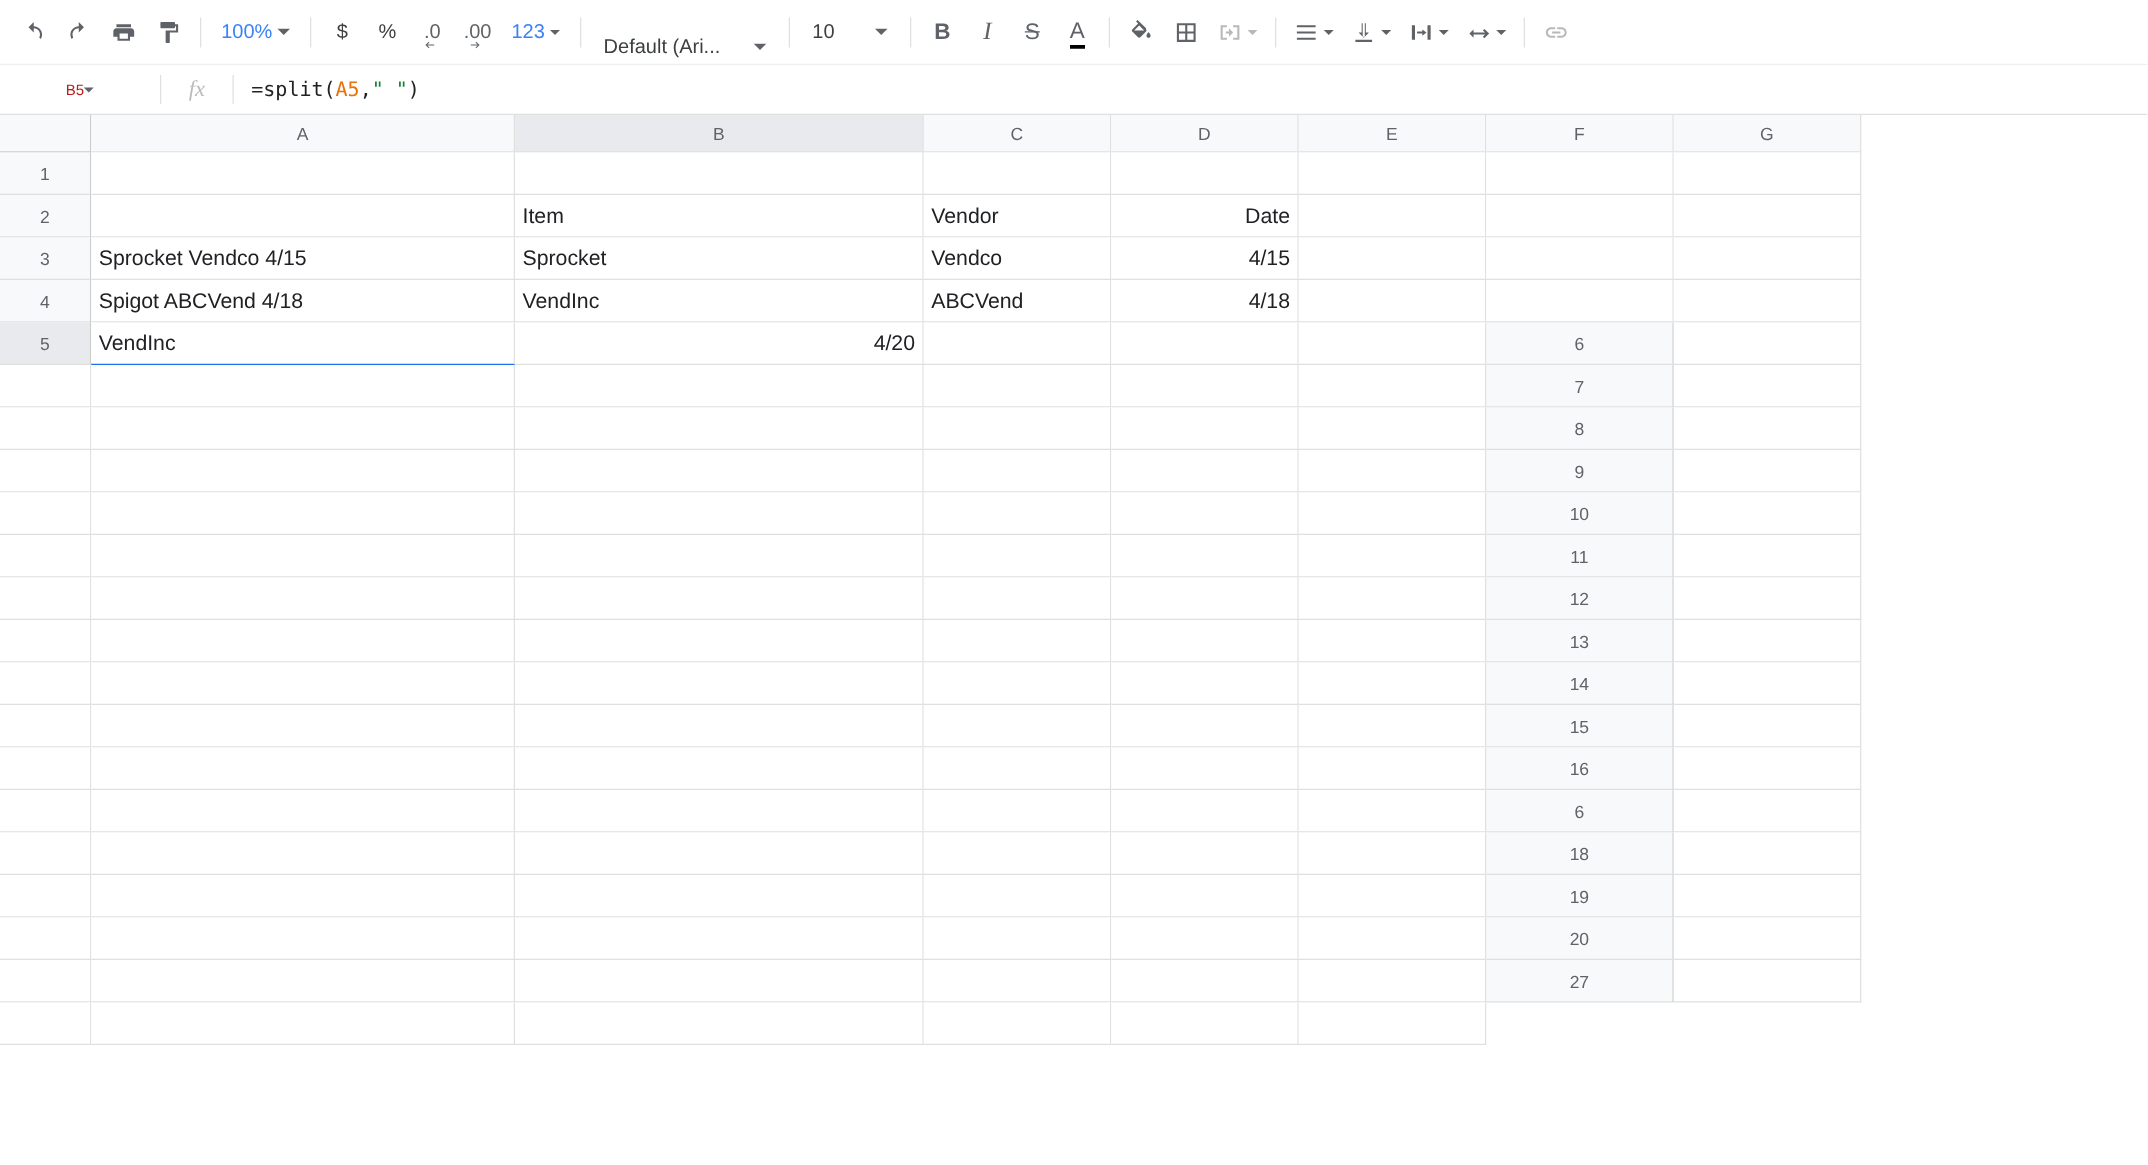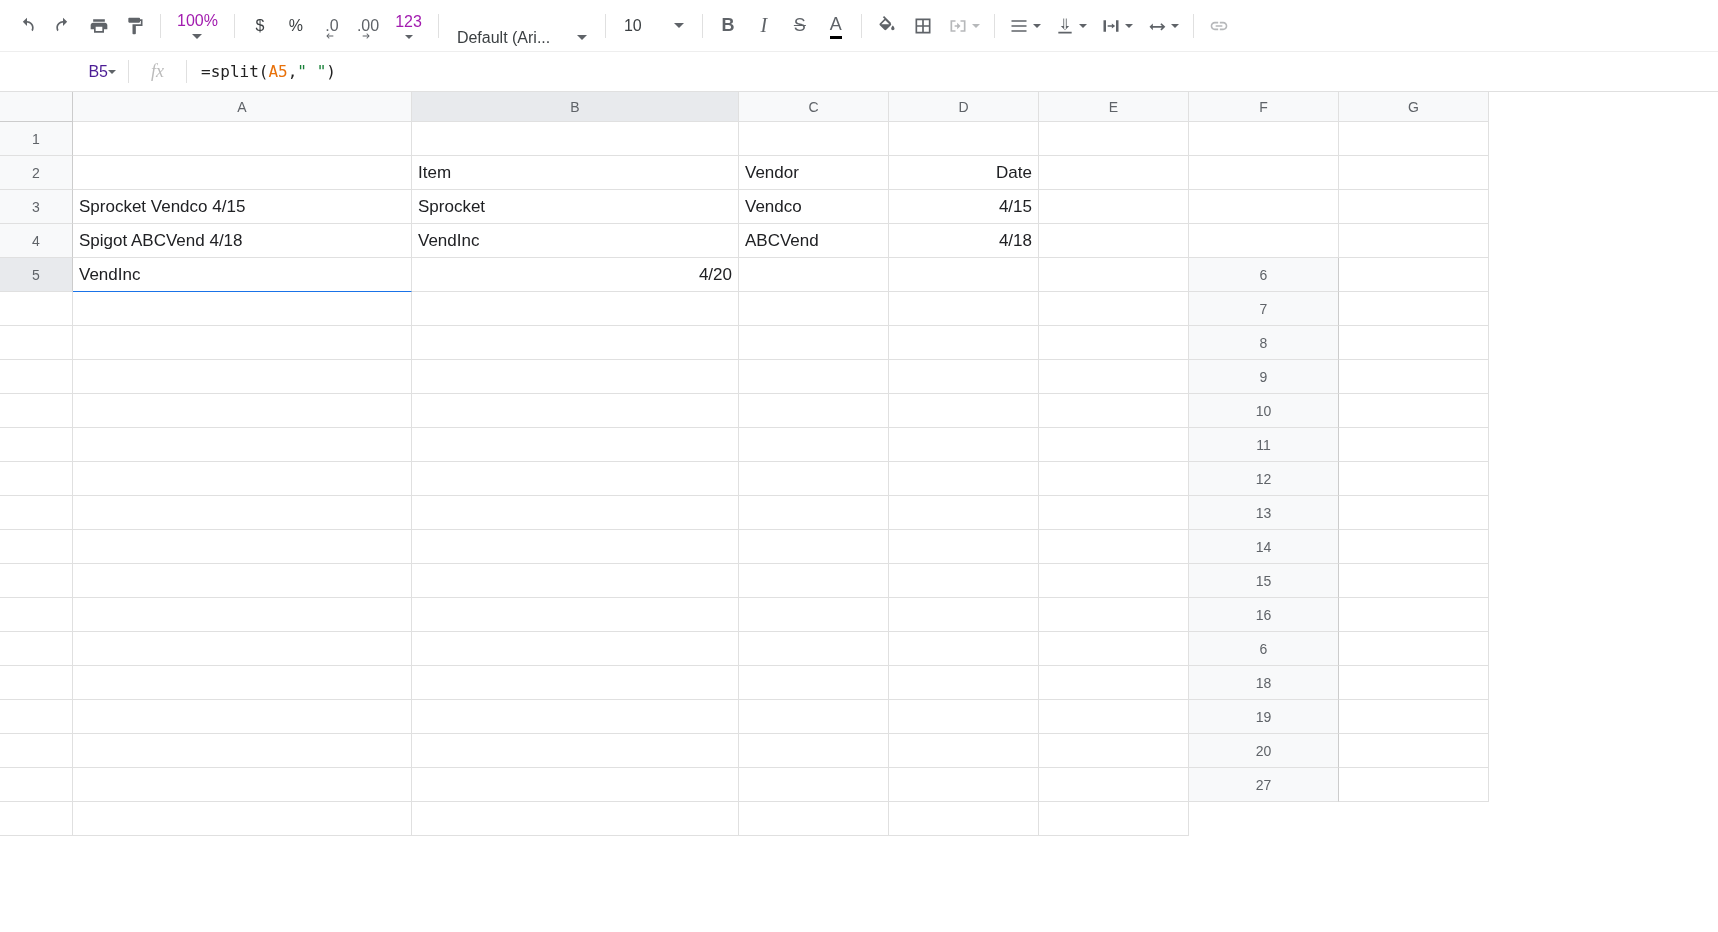--- a/index.html
+++ b/index.html
@@ -35,24 +35,23 @@
     width: 1px;
     height: 24px;
     background: #e0e0e0;
     margin: 0 6px;
   }
   .zoom {
     display: flex;
     align-items: center;
     gap: 4px;
     padding: 0 8px;
-    color: #a21caf;
+    color: #3b82f6;
     font-size: 16px;
     cursor: pointer;
-    flex-direction: column;
   }
   .fontsel {
     display: flex;
     align-items: center;
     gap: 10px;
     padding: 0 10px;
     color: #3c4043;
     font-size: 16px;
     cursor: pointer;
     min-width: 150px;
@@ -84,23 +83,23 @@
     align-items:center;
     height:40px;
     border-bottom:1px solid #e0e0e0;
   }
   .namebox {
     width: 128px;
     height: 100%;
     display:flex;
     align-items:center;
     padding: 0 12px;
-    font-size:16px;
-    color:#4c1d95;
-    justify-content:flex-end;
+    font-size:12px;
+    color:#b91c1c;
+    justify-content:center;
   }
   .fx {
     font-family: 'Times New Roman', serif;
     font-style: italic;
     font-size: 18px;
     color:#bbb;
     padding: 0 22px;
     border-left:1px solid #e0e0e0;
     border-right:1px solid #e0e0e0;
     height:60%;

